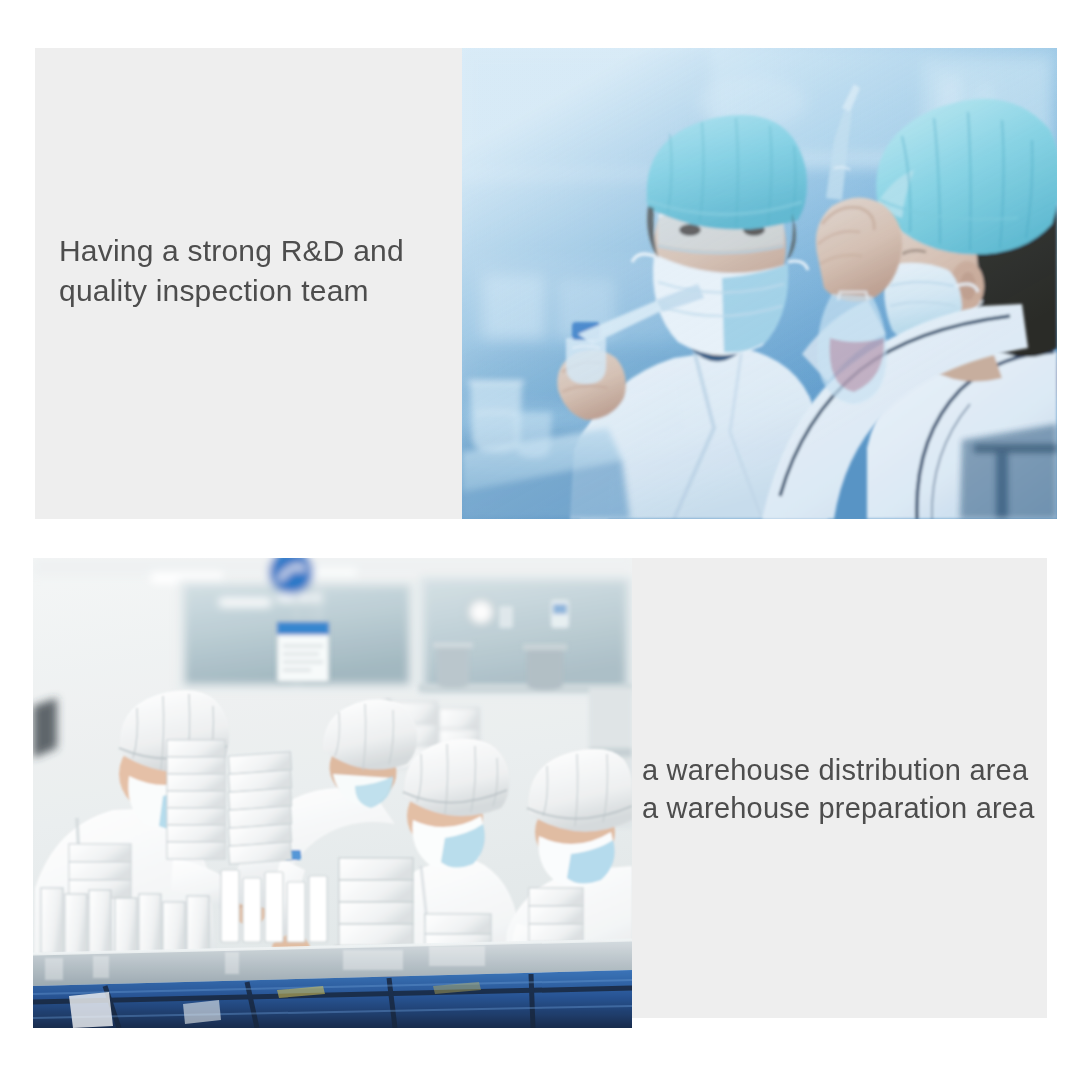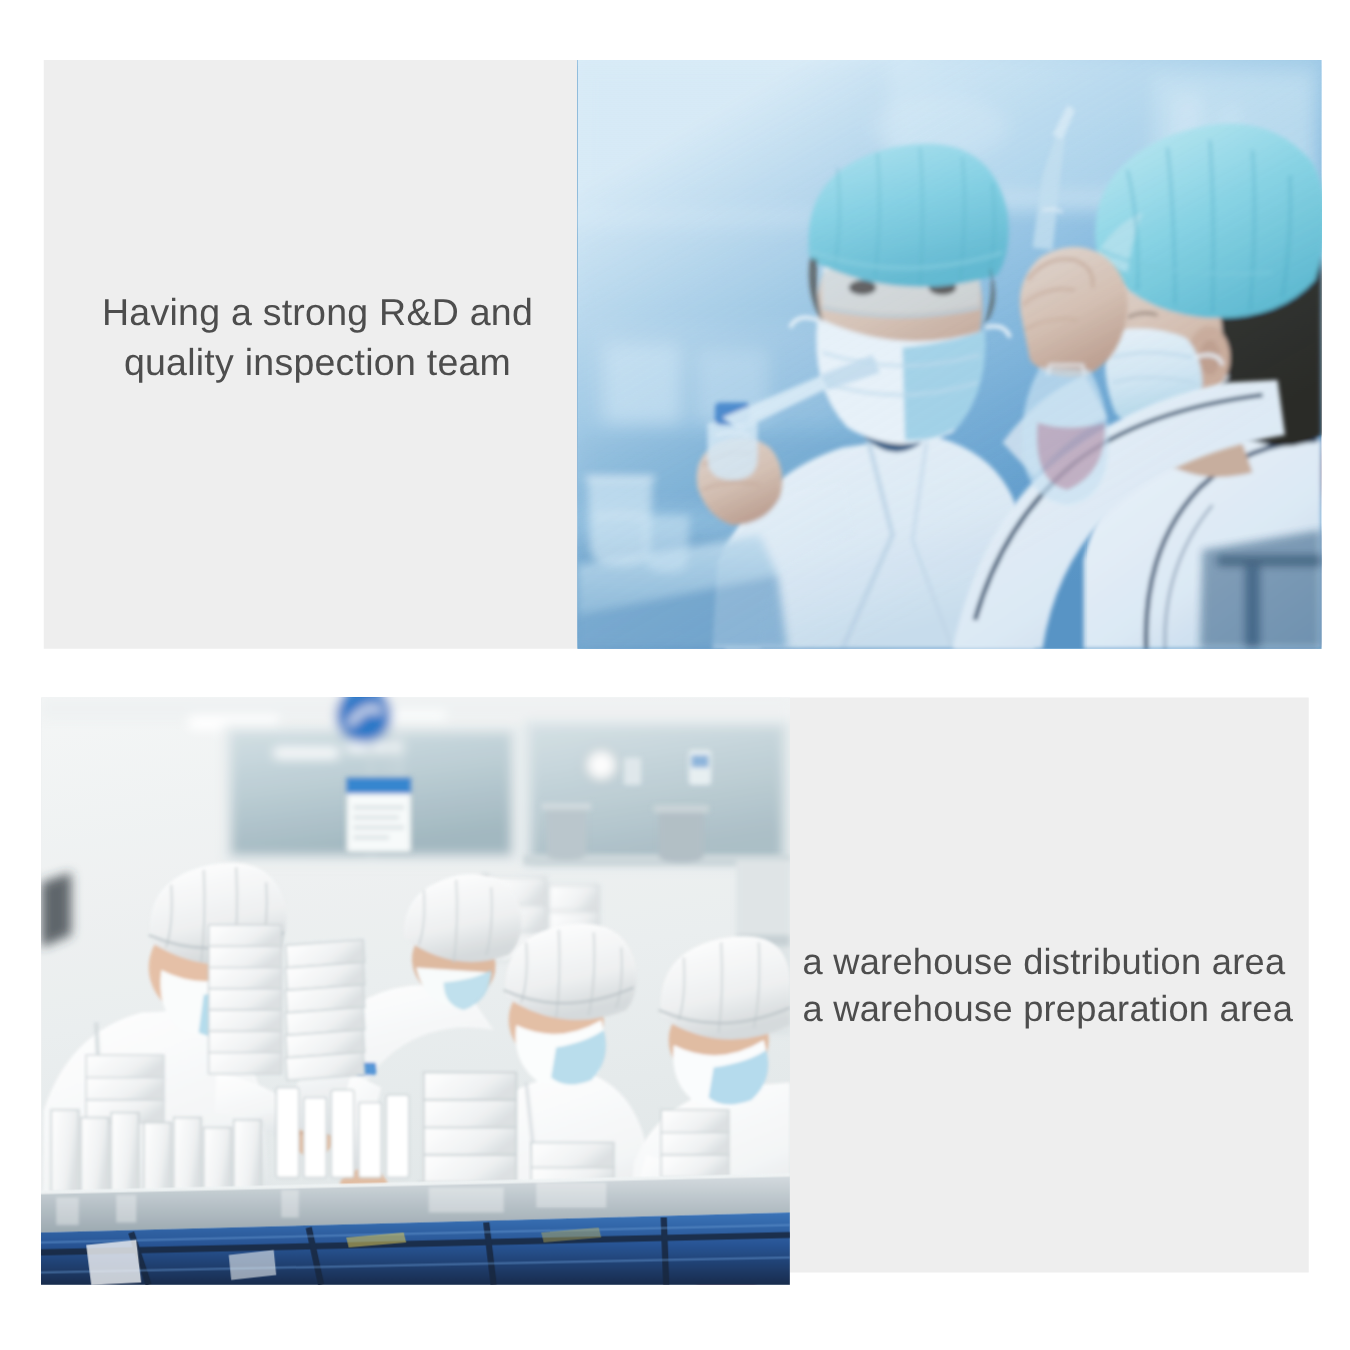--- a/index.html
+++ b/index.html
@@ -22,21 +22,20 @@
     background: #ffffff;
   }
 
   
   .section-top {
     position: absolute;
     left: 35px;
     top: 48px;
     width: 1022px;
     height: 387px;
-    text-align: center;
   }
   .panel-grey-top {
     position: absolute;
     left: 0;
     top: 0;
     width: 427px;
     height: 471px;
     background: #eeeeee;
   }
   .caption-top {

